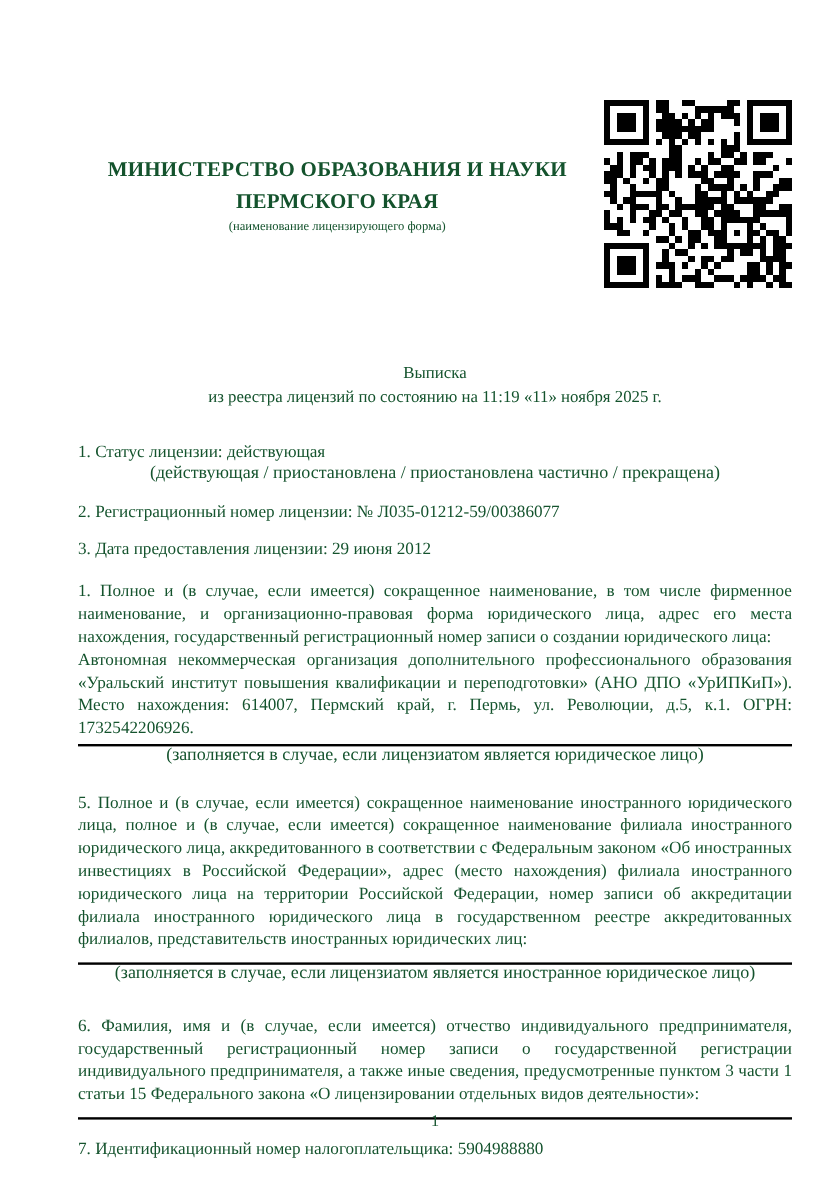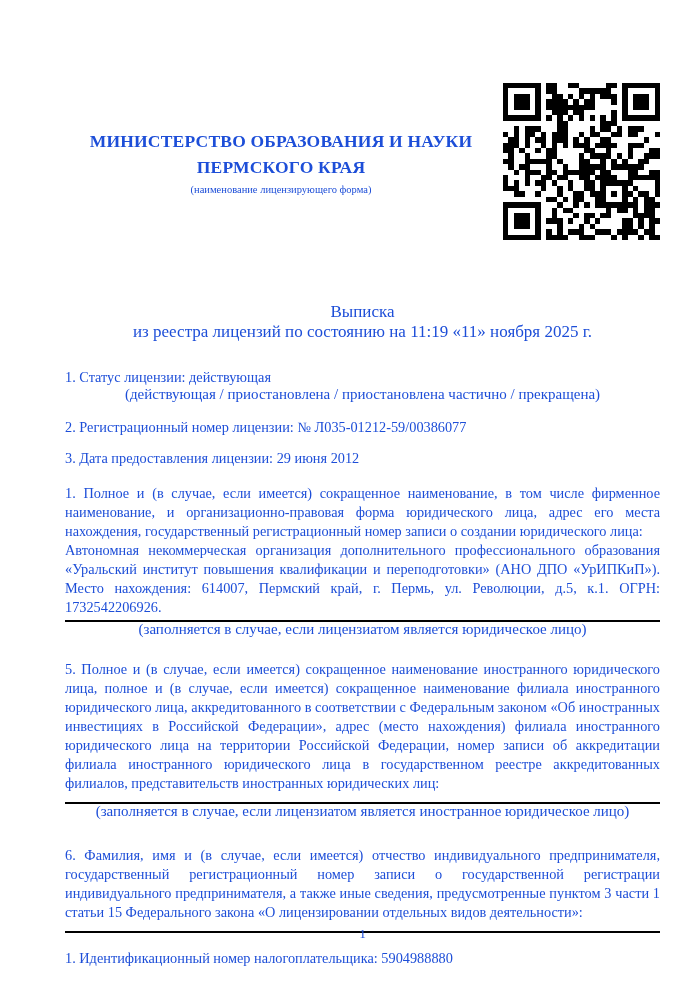--- a/index.html
+++ b/index.html
@@ -1,31 +1,31 @@
 <!DOCTYPE html>
 <html><head>
 <meta charset="utf-8">
 <style>
   html, body { margin:0; padding:0; background:#ffffff; }
   .page {
     position:relative; width:700px; height:989px; background:#ffffff;
-    color:#1d4ed8; font-family:"Liberation Serif","DejaVu Serif",serif;
+    color:#14532d; font-family:"Liberation Serif","DejaVu Serif",serif;
     overflow:hidden;
   }
   .content { padding:0 40px 0 65px; }
 
   .header-row { display:flex; justify-content:space-between; align-items:flex-start; margin-top:83px; }
   .ministry { width:432px; text-align:center; padding-top:45px;
               font-weight:bold; font-size:17.5px; line-height:26px; letter-spacing:0.2px; }
   .ministry-caption { font-weight:normal; font-size:10.5px; line-height:13px; margin-top:3px; letter-spacing:0; }
 
   .qr-wrap { width:157px; height:157px; flex:0 0 auto; }
   .qr-wrap svg { display:block; width:157px; height:157px; shape-rendering:crispEdges; }
 
-  .doc-title { margin-top:62px; text-align:center; font-size:17px; line-height:20px; }
+  .doc-title { margin-top:62px; text-align:center; font-size:14px; line-height:20px; }
 
   .sec { font-size:14.3px; line-height:19px; }
   .just { text-align:justify; }
   .sec-status  { margin-top:26px; }
   .sec-reg     { margin-top:17px; }
   .sec-date    { margin-top:12px; }
   .sec-legal   { margin-top:16px; }
   .sec-foreign { margin-top:24px; }
   .sec-ip      { margin-top:28px; }
   .sec-inn     { margin-top:16px; }
@@ -81,18 +81,18 @@
       <div class="just">5. Полное и (в случае, если имеется) сокращенное наименование иностранного юридического лица, полное и (в случае, если имеется) сокращенное наименование филиала иностранного юридического лица, аккредитованного в соответствии с Федеральным законом «Об иностранных инвестициях в Российской Федерации», адрес (место нахождения) филиала иностранного юридического лица на территории Российской Федерации, номер записи об аккредитации филиала иностранного юридического лица в государственном реестре аккредитованных филиалов, представительств иностранных юридических лиц:</div>
       <div class="rule rule-gap"></div>
       <div class="form-caption">(заполняется в случае, если лицензиатом является иностранное юридическое лицо)</div>
     </div>
 
     <div class="sec sec-ip">
       <div class="just">6. Фамилия, имя и (в случае, если имеется) отчество индивидуального предпринимателя, государственный регистрационный номер записи о государственной регистрации индивидуального предпринимателя, а также иные сведения, предусмотренные пунктом 3 части 1 статьи 15 Федерального закона «О лицензировании отдельных видов деятельности»:</div>
       <div class="rule rule-gap"></div>
     </div>
 
-    <div class="sec sec-inn">1. Идентификационный номер налогоплательщика: 5904988880</div>
+    <div class="sec sec-inn">7. Идентификационный номер налогоплательщика: 5904988880</div>
 
   </div>
 
   <div class="page-number">1</div>
 </div>
 
 </body></html>

